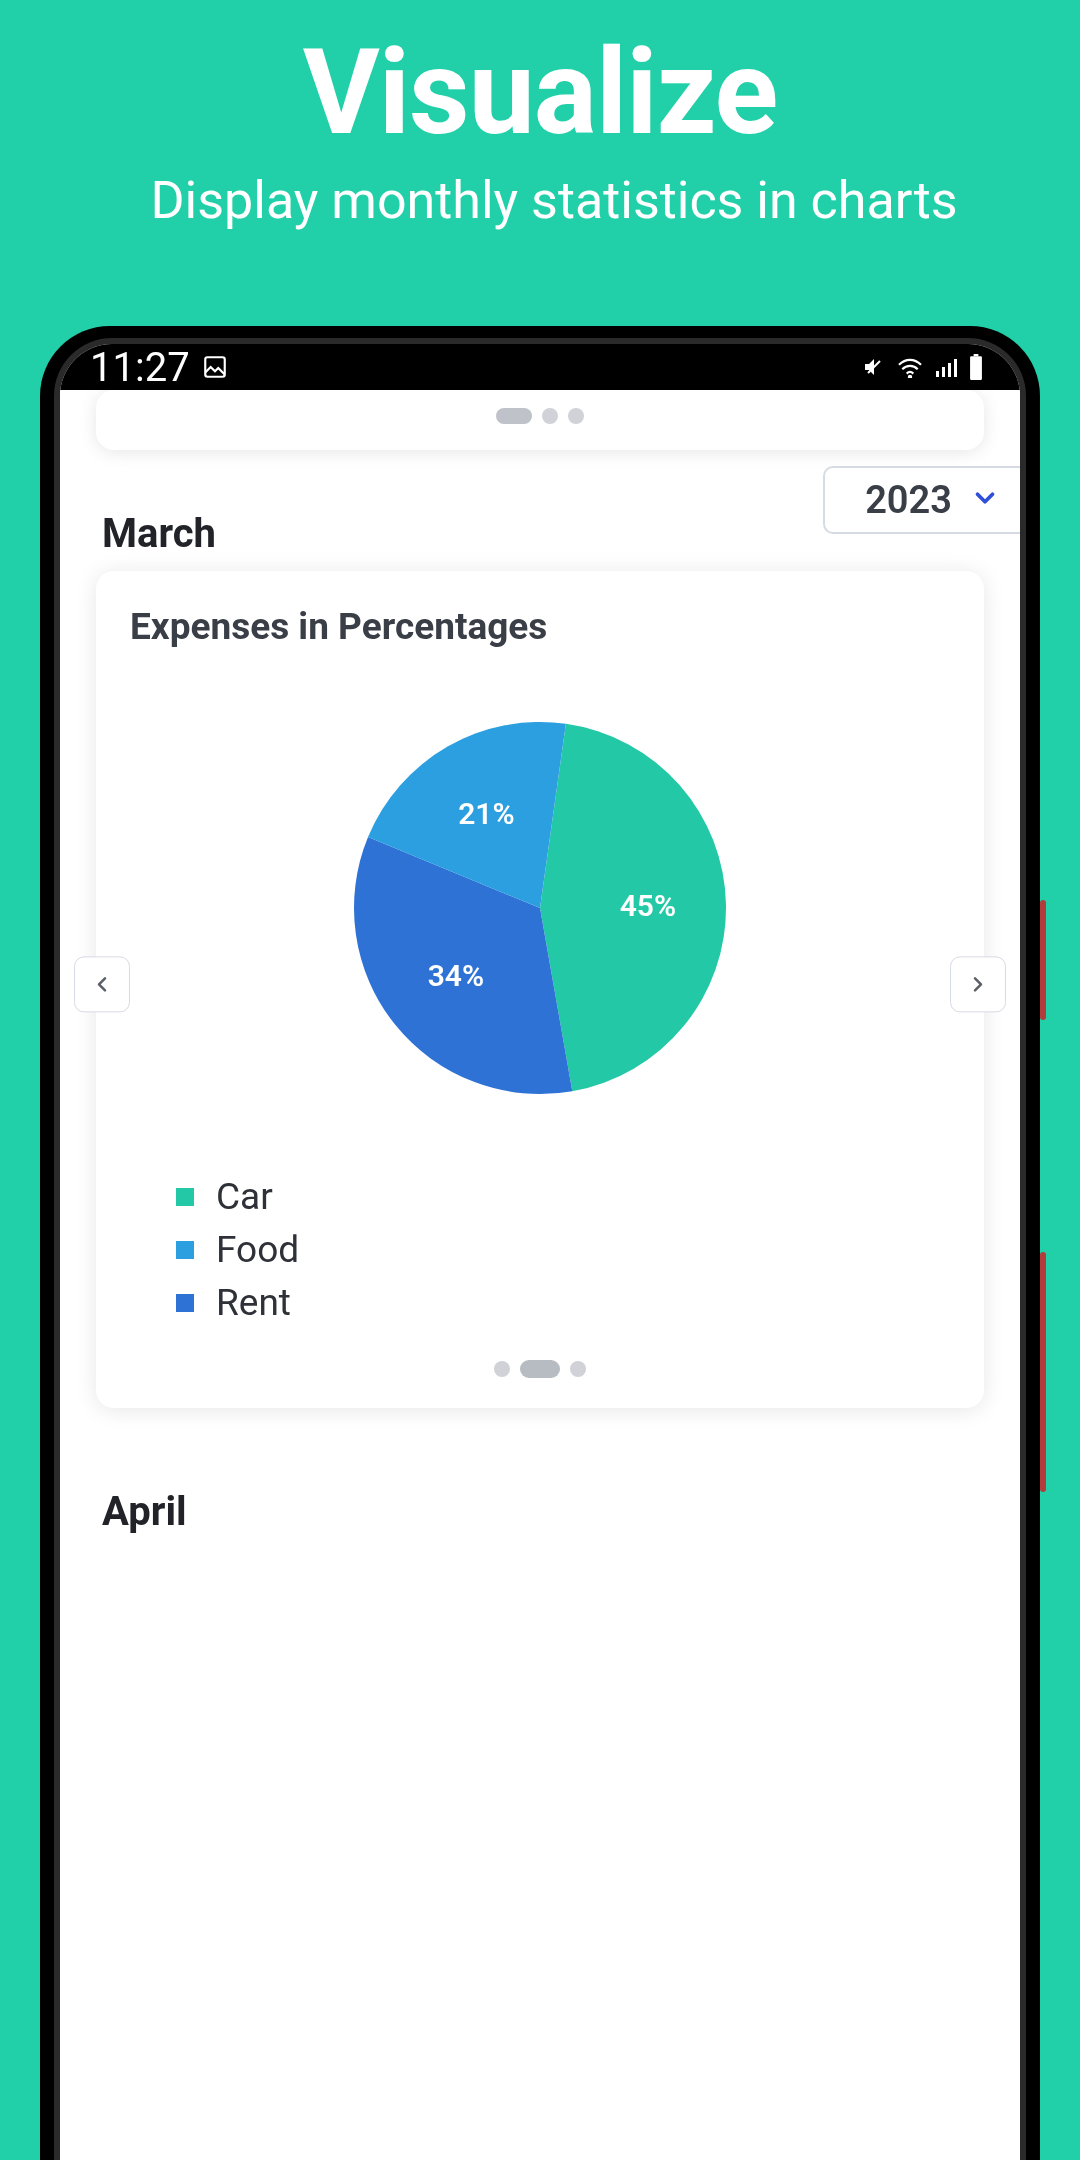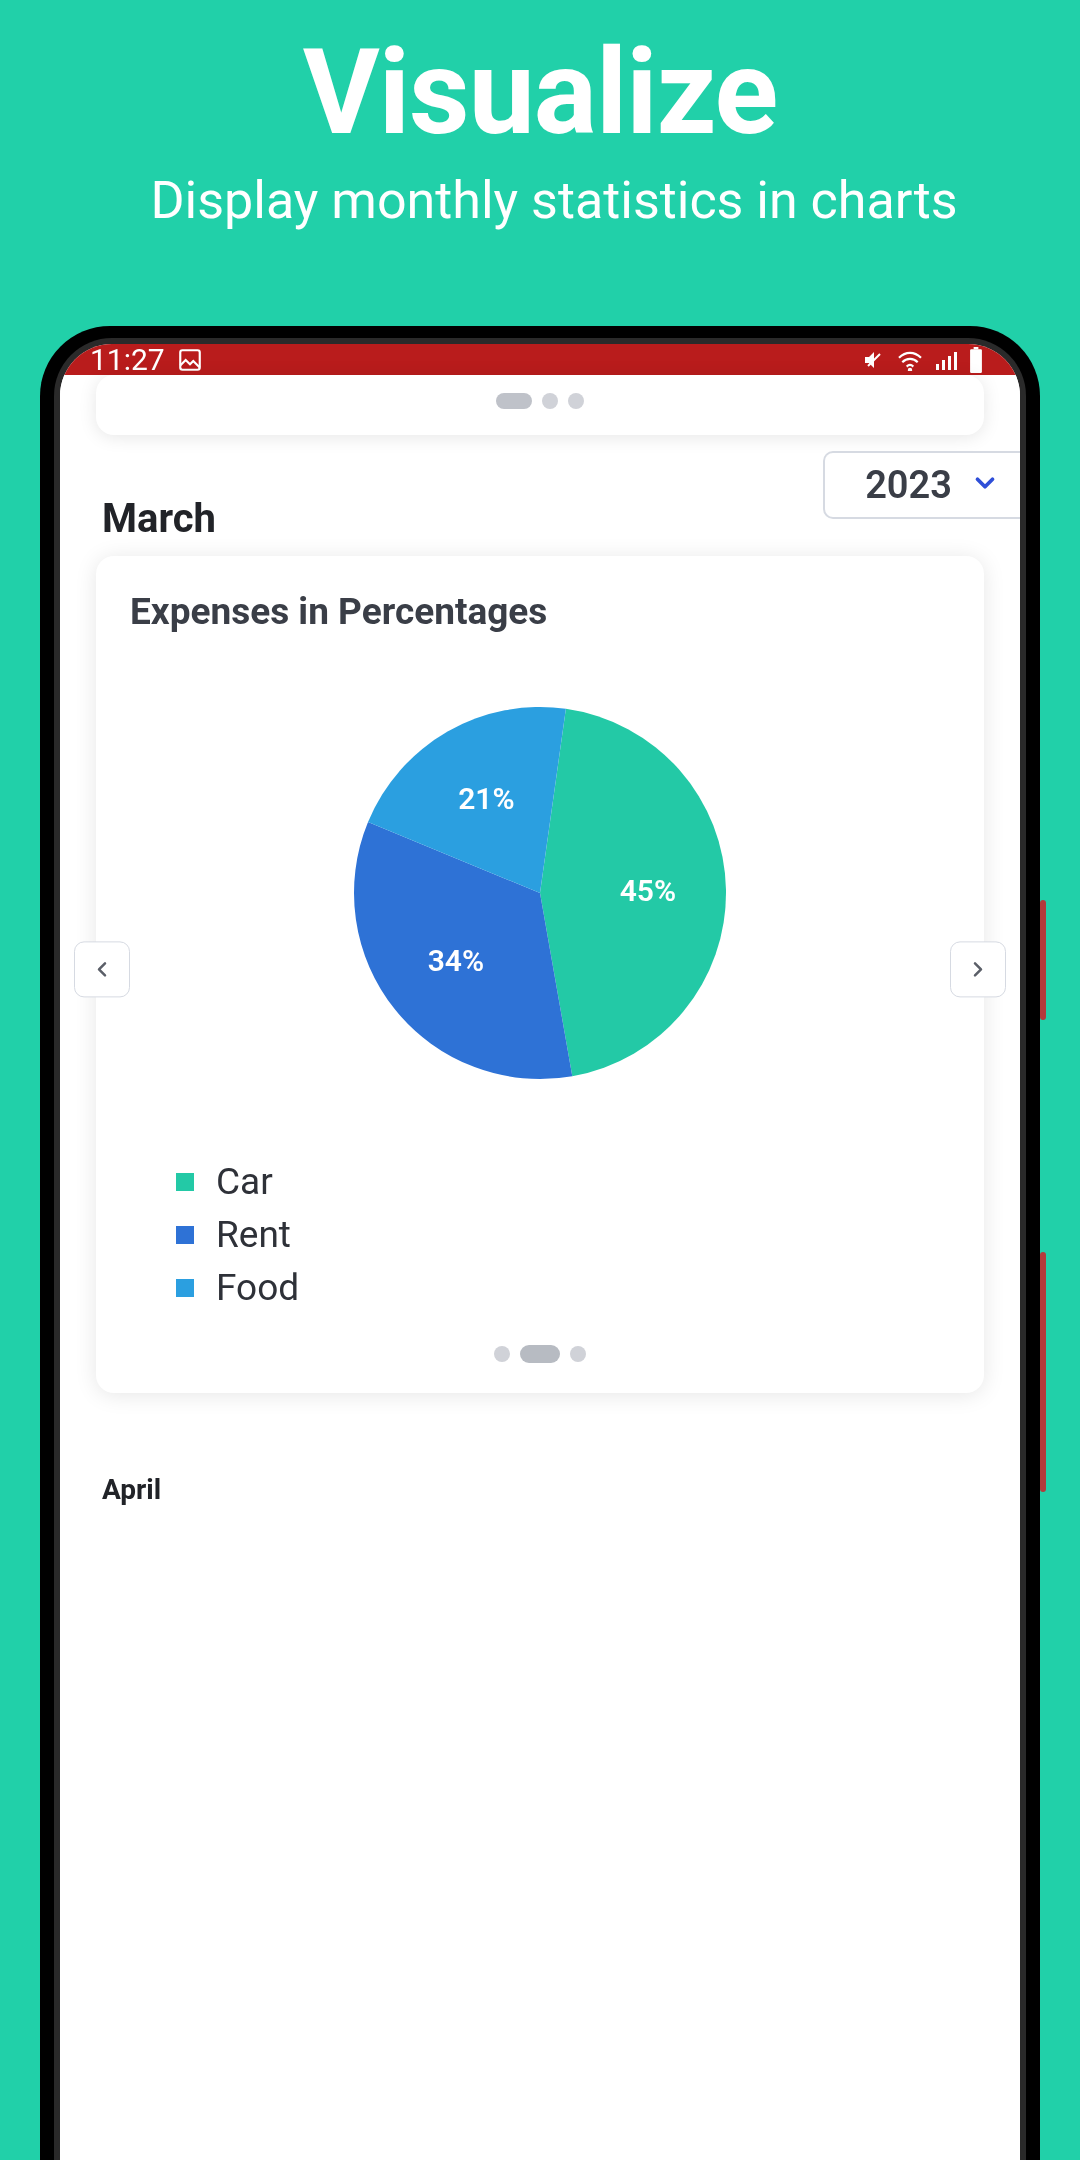--- a/index.html
+++ b/index.html
@@ -55,28 +55,28 @@
     .side-btn {
       position: absolute;
       right: -6px;
       width: 6px;
       border-radius: 3px;
       background: #b33b3b;
     }
     .side-btn.a { top: 574px; height: 120px; }
     .side-btn.b { top: 926px; height: 240px; }
     .status-bar {
-      height: 31px;
-      background: #b91c1c;
+      height: 46px;
+      background: #000000;
       display: flex;
       align-items: center;
       justify-content: space-between;
       padding: 0 36px 0 30px;
       color: #fff;
-      font-size: 30px;
+      font-size: 40px;
     }
     .status-left { display: flex; align-items: center; gap: 12px; }
     .status-right { display: flex; align-items: center; gap: 10px; }
     .icon-svg { display: block; }
     .content-scroll {
       background: #fff;
       height: calc(100% - 42px);
       padding: 0 0 0 0;
       position: relative;
     }
@@ -167,21 +167,21 @@
     .nav-btn.left { left: -22px; }
     .nav-btn.right { right: -22px; }
     .legend { margin: 17px 0 36px 46px; }
     .legend-row { display: flex; align-items: center; gap: 22px; margin: 10px 0; }
     .legend-sq { width: 18px; height: 18px; }
     .legend-text { font-size: 37px; color: #2e3138; }
     .pager2 { display: flex; justify-content: center; gap: 10px; align-items: center; }
     .pager2 .dot { width: 16px; height: 16px; border-radius: 8px; background: #d0d2d8; }
     .pager2 .pill { width: 40px; height: 18px; border-radius: 9px; background: #b7bbc2; }
     .next-month {
-      font-size: 28px;
+      font-size: 40px;
       font-weight: 700;
       color: #212328;
       padding: 50px 0 0 42px;
     }
   </style>
 </head>
 <body>
 
 <div class="hero-title">Visualize</div>
 <div class="hero-sub">Display monthly statistics in charts</div>
@@ -270,26 +270,26 @@
                 <text x="-53.61355091565273" y="-83.61453710943995" class="slice-label">21%</text>
               </svg>
           </div>
 
           <div class="legend" id="legend">
               <div class="legend-row">
                 <div class="legend-sq" style="background: rgb(35, 201, 166);"></div>
                 <div class="legend-text">Car</div>
               </div>
               <div class="legend-row">
+                <div class="legend-sq" style="background: rgb(43, 159, 224);"></div>
+                <div class="legend-text">Food</div>
+              </div>
+              <div class="legend-row">
                 <div class="legend-sq" style="background: rgb(46, 114, 214);"></div>
                 <div class="legend-text">Rent</div>
-              </div>
-              <div class="legend-row">
-                <div class="legend-sq" style="background: rgb(43, 159, 224);"></div>
-                <div class="legend-text">Food</div>
               </div>
             </div>
 
           <div class="pager2">
             <div class="dot"></div>
             <div class="pill"></div>
             <div class="dot"></div>
           </div>
         </div>
 

